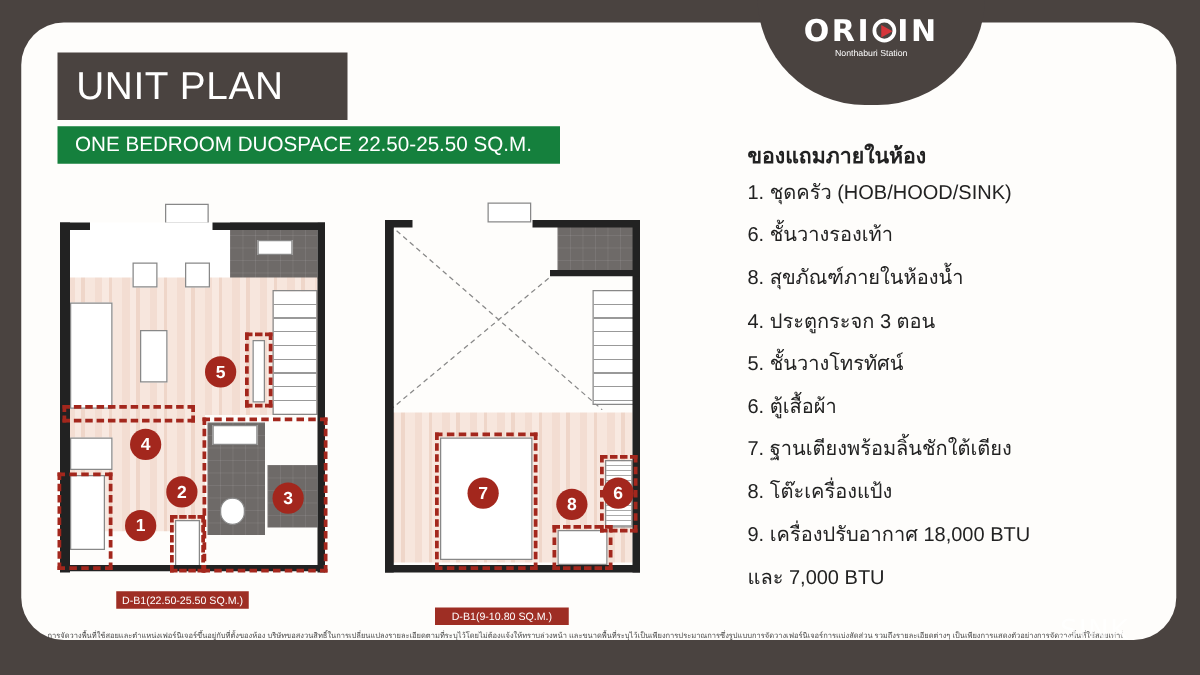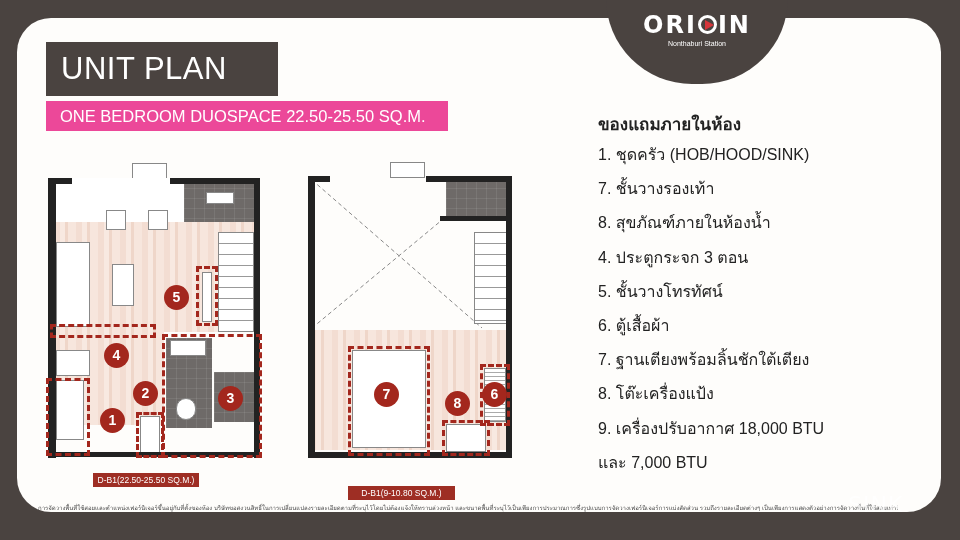--- a/index.html
+++ b/index.html
@@ -7,21 +7,21 @@
   body { background: #4a4340; font-family: "Liberation Sans", "DejaVu Sans", sans-serif; position: relative; }
   .card { position: absolute; left: 17px; top: 18px; width: 924px; height: 494px; background: #fefdfb; border-radius: 34px; }
   .logo { position: absolute; left: 606px; top: -2px; width: 182px; height: 86px; background: #4a4340; border-radius: 0 0 91px 91px; text-align: center; color: #fff; }
   .logo .brand { font-family: "DejaVu Sans", sans-serif; font-weight: bold; font-size: 24px; letter-spacing: 2px; margin-top: 14px; line-height: 26px; }
   .logo .brand .g { display: inline-block; width: 19px; height: 19px; border: 3px solid #fff; border-radius: 50%; position: relative; vertical-align: -1px; margin: 0 1px; }
   .logo .brand .g::after { content: ""; position: absolute; left: 4px; top: 2px; border-left: 9px solid #d6363b; border-top: 5px solid transparent; border-bottom: 5px solid transparent; }
   .logo .sub { font-family: "DejaVu Sans", sans-serif; font-size: 12.5px; line-height: 16px; letter-spacing: 0.5px; }
   .logo .loc { font-size: 7px; line-height: 12px; }
 
   .title-box { position: absolute; left: 46px; top: 42px; width: 232px; height: 54px; background: #4a4340; color: #fff; font-size: 31px; line-height: 54px; padding-left: 15px; letter-spacing: 0.5px; }
-  .subtitle-box { position: absolute; left: 46px; top: 101px; width: 402px; height: 30px; background: #ec4899; color: #fff; font-size: 16.5px; line-height: 30px; padding-left: 14px; }
+  .subtitle-box { position: absolute; left: 46px; top: 101px; width: 402px; height: 30px; background: #15803d; color: #fff; font-size: 16.5px; line-height: 30px; padding-left: 14px; }
 
   .plan { position: absolute; }
   .wall { position: absolute; background: #222; }
   .floor { position: absolute; background: repeating-linear-gradient(90deg, #f3ddd2 0 6px, #f8e9e1 6px 11px, #efd6c9 11px 14px, #f7e6dd 14px 22px); }
   .tile { position: absolute; background: #6e6a68; background-image: linear-gradient(rgba(255,255,255,0.08) 1px, transparent 1px), linear-gradient(90deg, rgba(255,255,255,0.08) 1px, transparent 1px); background-size: 10px 10px; }
   .line-box { position: absolute; border: 1px solid #888; background: #fff; }
   .dash { position: absolute; border: 3px dashed #a3271d; }
   .badge { position: absolute; width: 25px; height: 25px; border-radius: 50%; background: #a3271d; color: #fff; font-size: 14px; font-weight: bold; text-align: center; line-height: 25px; }
   .unit-label { position: absolute; background: #9e2e24; color: #fff; font-size: 8.5px; text-align: center; line-height: 14px; height: 14px; }
 
@@ -112,21 +112,21 @@
   <div class="badge" style="left:147px;top:241px;">8</div>
   <div class="badge" style="left:184px;top:232px;">6</div>
 </div>
 
 <div class="unit-label" style="left:93px;top:473px;width:106px;">D-B1(22.50-25.50 SQ.M.)</div>
 <div class="unit-label" style="left:348px;top:486px;width:107px;">D-B1(9-10.80 SQ.M.)</div>
 
 <div class="amen-title">ของแถมภายในห้อง</div>
 <ul class="amen-list">
   <li>1. ชุดครัว (HOB/HOOD/SINK)</li>
-  <li>7. ชั้นวางรองเท้า</li>
+  <li>6. ชั้นวางรองเท้า</li>
   <li>8. สุขภัณฑ์ภายในห้องน้ำ</li>
   <li>4. ประตูกระจก 3 ตอน</li>
   <li>5. ชั้นวางโทรทัศน์</li>
   <li>6. ตู้เสื้อผ้า</li>
   <li>7. ฐานเตียงพร้อมลิ้นชักใต้เตียง</li>
   <li>8. โต๊ะเครื่องแป้ง</li>
   <li>9. เครื่องปรับอากาศ 18,000 BTU</li>
   <li>และ 7,000 BTU</li>
 </ul>
 

